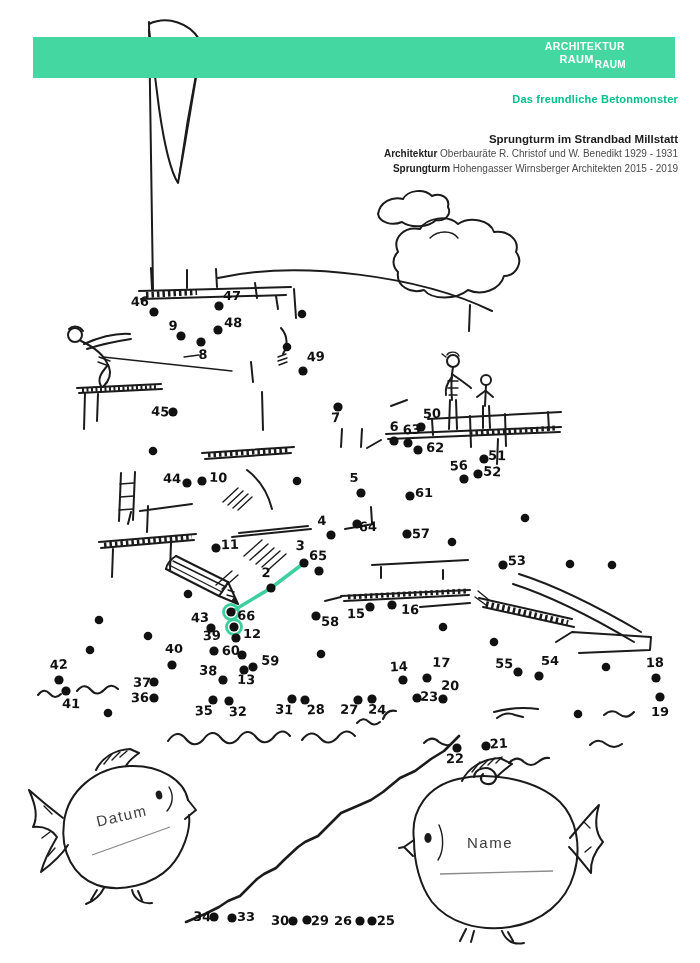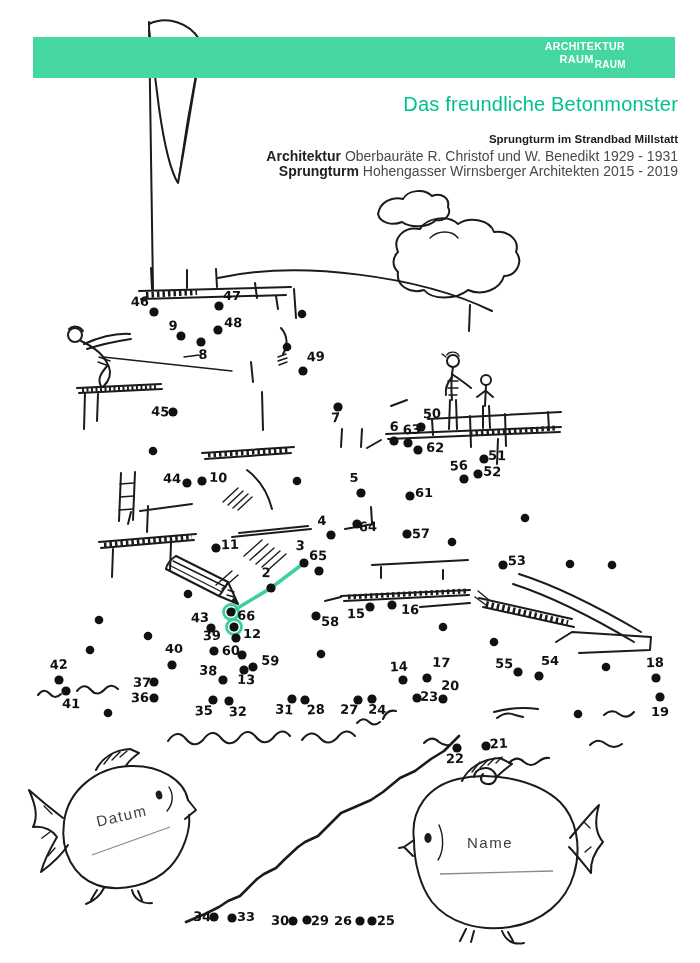--- a/index.html
+++ b/index.html
@@ -9,24 +9,24 @@
   #header-bar{position:absolute;left:33px;top:37px;width:642px;height:41px;
       background:var(--green-bar);z-index:5;display:flex;align-items:center;}
   #brand{margin-left:13px;color:#fff;font-size:13px;letter-spacing:1.2px;white-space:nowrap;}
   #brand .b{font-weight:bold;}
   #brand .l{font-weight:normal;opacity:.93;margin-left:4px;}
   #logo{position:absolute;right:50px;top:4px;text-align:right;color:#fff;line-height:11px;}
   #logo .l1{font-size:10.5px;font-weight:bold;letter-spacing:.4px;display:block;}
   #logo .l2a{font-size:11px;font-weight:bold;letter-spacing:.3px;}
   #logo .l2b{font-size:10px;font-weight:bold;letter-spacing:.3px;position:relative;top:5px;left:1px;}
   
-  #title{position:absolute;right:22px;top:93px;font-size:20px;font-weight:normal;
+  #title{position:absolute;right:22px;top:93px;font-size:11px;font-weight:bold;
       color:var(--green-title);letter-spacing:.2px;z-index:4;}
   #subtitle{position:absolute;right:22px;top:133px;font-size:11.5px;font-weight:bold;color:#1c1c1c;z-index:4;}
-  .credit{position:absolute;right:22px;font-size:14px;color:#4a4a4a;z-index:4;}
+  .credit{position:absolute;right:22px;font-size:10px;color:#4a4a4a;z-index:4;}
   .credit b{color:#222;}
   #credit0{top:148px;} #credit1{top:163px;}
   
   #art{position:absolute;left:0;top:0;z-index:1;}
   .ink{stroke:#1b1b1b;stroke-width:2;fill:none;stroke-linecap:round;stroke-linejoin:round;}
   .thin{stroke:#1b1b1b;stroke-width:1.4;fill:none;stroke-linecap:round;}
   .hatch{stroke:#1b1b1b;fill:none;stroke-linecap:butt;}
   .writeline{stroke:#8a8a8a;stroke-width:1.3;fill:none;}
   .fishtext{font-family:"Liberation Sans",sans-serif;font-size:15px;letter-spacing:1.5px;
       fill:#3d3d3d;text-anchor:middle;}

